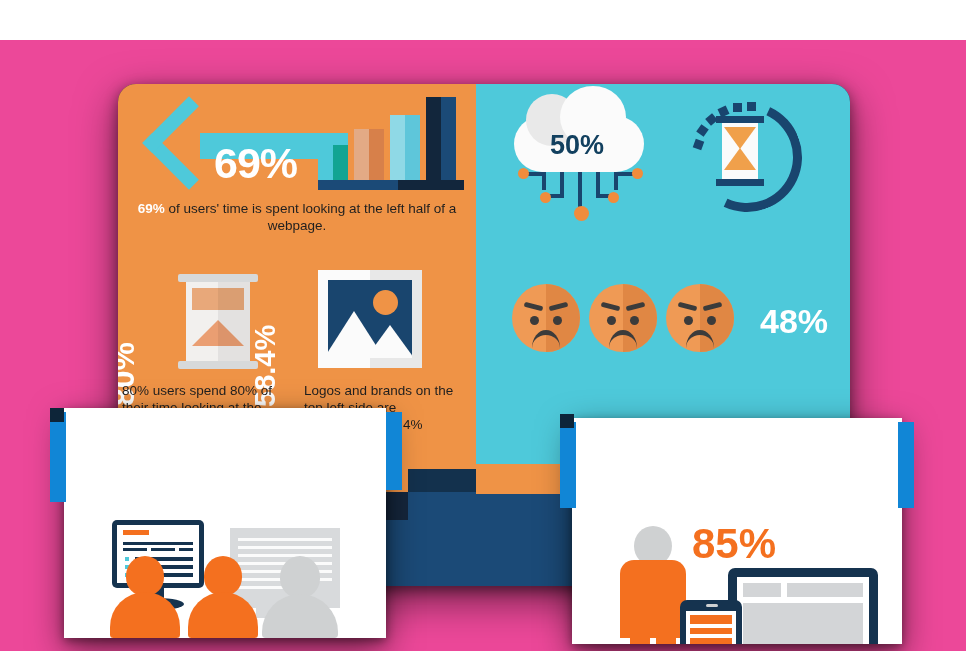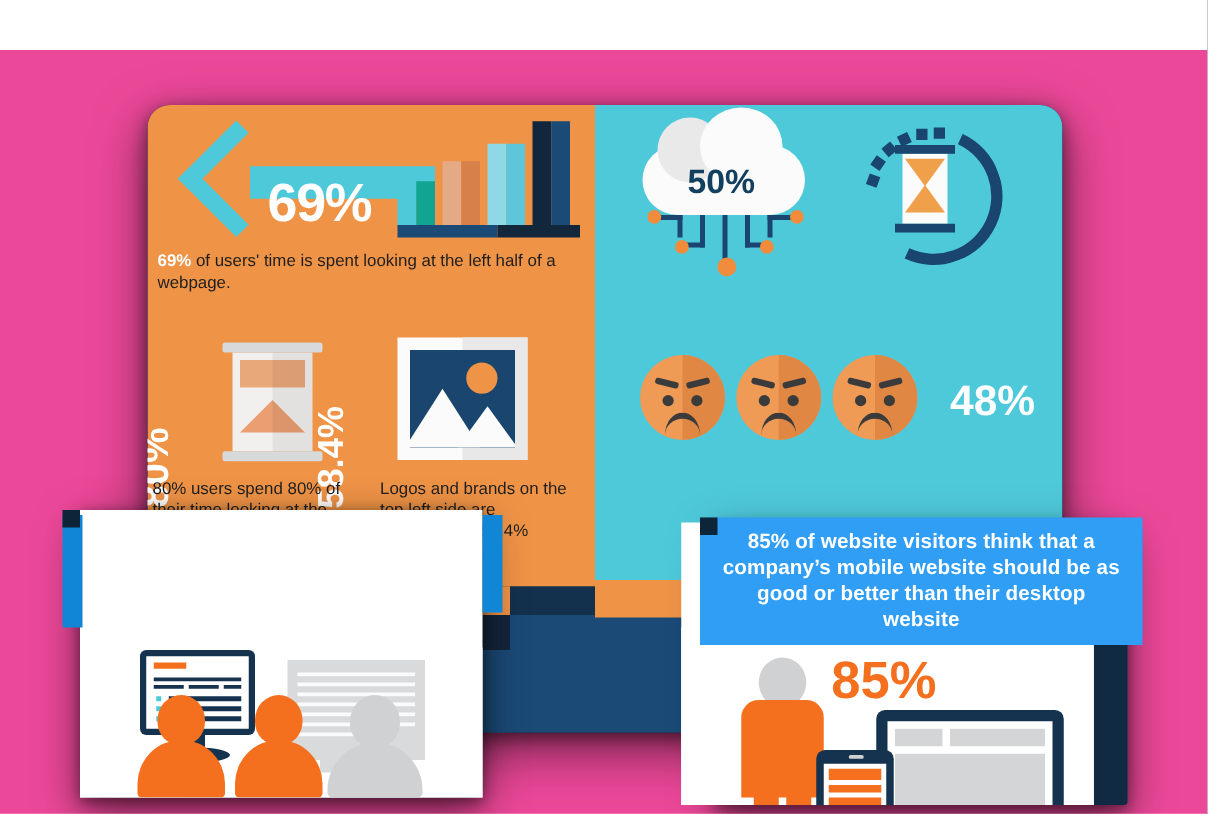--- a/index.html
+++ b/index.html
@@ -66,21 +66,21 @@
 
   
   .pic-wrap{position:absolute;left:200px;top:186px;width:104px;height:98px;background:#fbfbfb;}
   .pic-shade{position:absolute;left:52px;top:0;width:52px;height:98px;background:#e8e8e8;}
   .pic-inner{position:absolute;left:10px;top:10px;width:84px;height:78px;background:#19456e;overflow:hidden;}
   .pic-sun{position:absolute;right:14px;top:10px;width:25px;height:25px;border-radius:50%;background:#ef9346;}
   .pic-mt1{position:absolute;left:-4px;bottom:0;width:0;height:0;border-left:30px solid transparent;border-right:30px solid transparent;border-bottom:47px solid #fbfbfb;}
   .pic-mt2{position:absolute;right:-2px;bottom:0;width:0;height:0;border-left:24px solid transparent;border-right:24px solid transparent;border-bottom:33px solid #fbfbfb;}
 
   
-  .cap{position:absolute;color:#1f1f1f;font-size:13.5px;line-height:17px;font-weight:500;text-align:left;}
+  .cap{position:absolute;color:#1f1f1f;font-size:13.5px;line-height:17px;font-weight:500;text-align:center;}
   .cap b{color:#fff;}
   .cap-69{left:8px;top:116px;width:342px;}
   .cap-80{left:4px;top:298px;width:160px;text-align:left;}
   .cap-58{left:186px;top:298px;width:150px;text-align:left;}
 
   
   .cloud-wrap{position:absolute;left:30px;top:22px;width:160px;height:120px;}
   .cloud{position:absolute;left:8px;top:10px;width:130px;height:56px;background:#fbfbfb;border-radius:30px;}
   .cloud:before{content:"";position:absolute;left:12px;top:-22px;width:52px;height:52px;border-radius:50%;background:#e9e9e9;}
   .cloud:after{content:"";position:absolute;left:46px;top:-30px;width:66px;height:62px;border-radius:50%;background:#fbfbfb;}
@@ -335,21 +335,21 @@
         <div class="body" style="left:0;top:36px;width:70px;height:46px;background:#f4701f;"></div>
       </div>
     </div>
   </div>
 
   <div class="notch" style="left:50px;top:368px;background:#0d2539;"></div>
   <div class="fold-r" style="left:386px;top:372px;width:16px;height:78px;background:#1186d6;"></div>
   <div style="position:absolute;left:50px;top:372px;width:16px;height:90px;background:#1186d6;"></div>
 
   <div class="shadow-card" style="left:572px;top:378px;width:330px;height:226px;"></div>
-  <div class="card" style="left:545px;top:378px;width:330px;height:226px;">
+  <div class="card" style="left:572px;top:378px;width:330px;height:226px;">
     <div style="position:absolute;left:0;top:84px;width:330px;height:142px;overflow:hidden;background:#fff;">
       <div class="pct-85">85%</div>
       <div class="man">
         <div class="head"></div>
           <div class="torso"></div>
           <div class="legL"></div>
           <div class="legR"></div>
       </div>
       <div class="dev-mon">
         <div class="scr">
@@ -368,17 +368,14 @@
 
         </div>
       </div>
 
     </div>
   </div>
 
   <div style="position:absolute;left:560px;top:382px;width:16px;height:86px;background:#1186d6;"></div>
   <div style="position:absolute;left:898px;top:382px;width:16px;height:86px;background:#1186d6;"></div>
   <div class="notch" style="left:560px;top:374px;background:#0d2539;"></div>
-  <div class="ribbon" style="left:560px;top:374px;width:354px;">
-    <span class="rtext">85% of website visitors think that a company’s mobile website should be as good or better than their desktop website</span>
-  </div>
 
 </div>
 
 </body></html>

